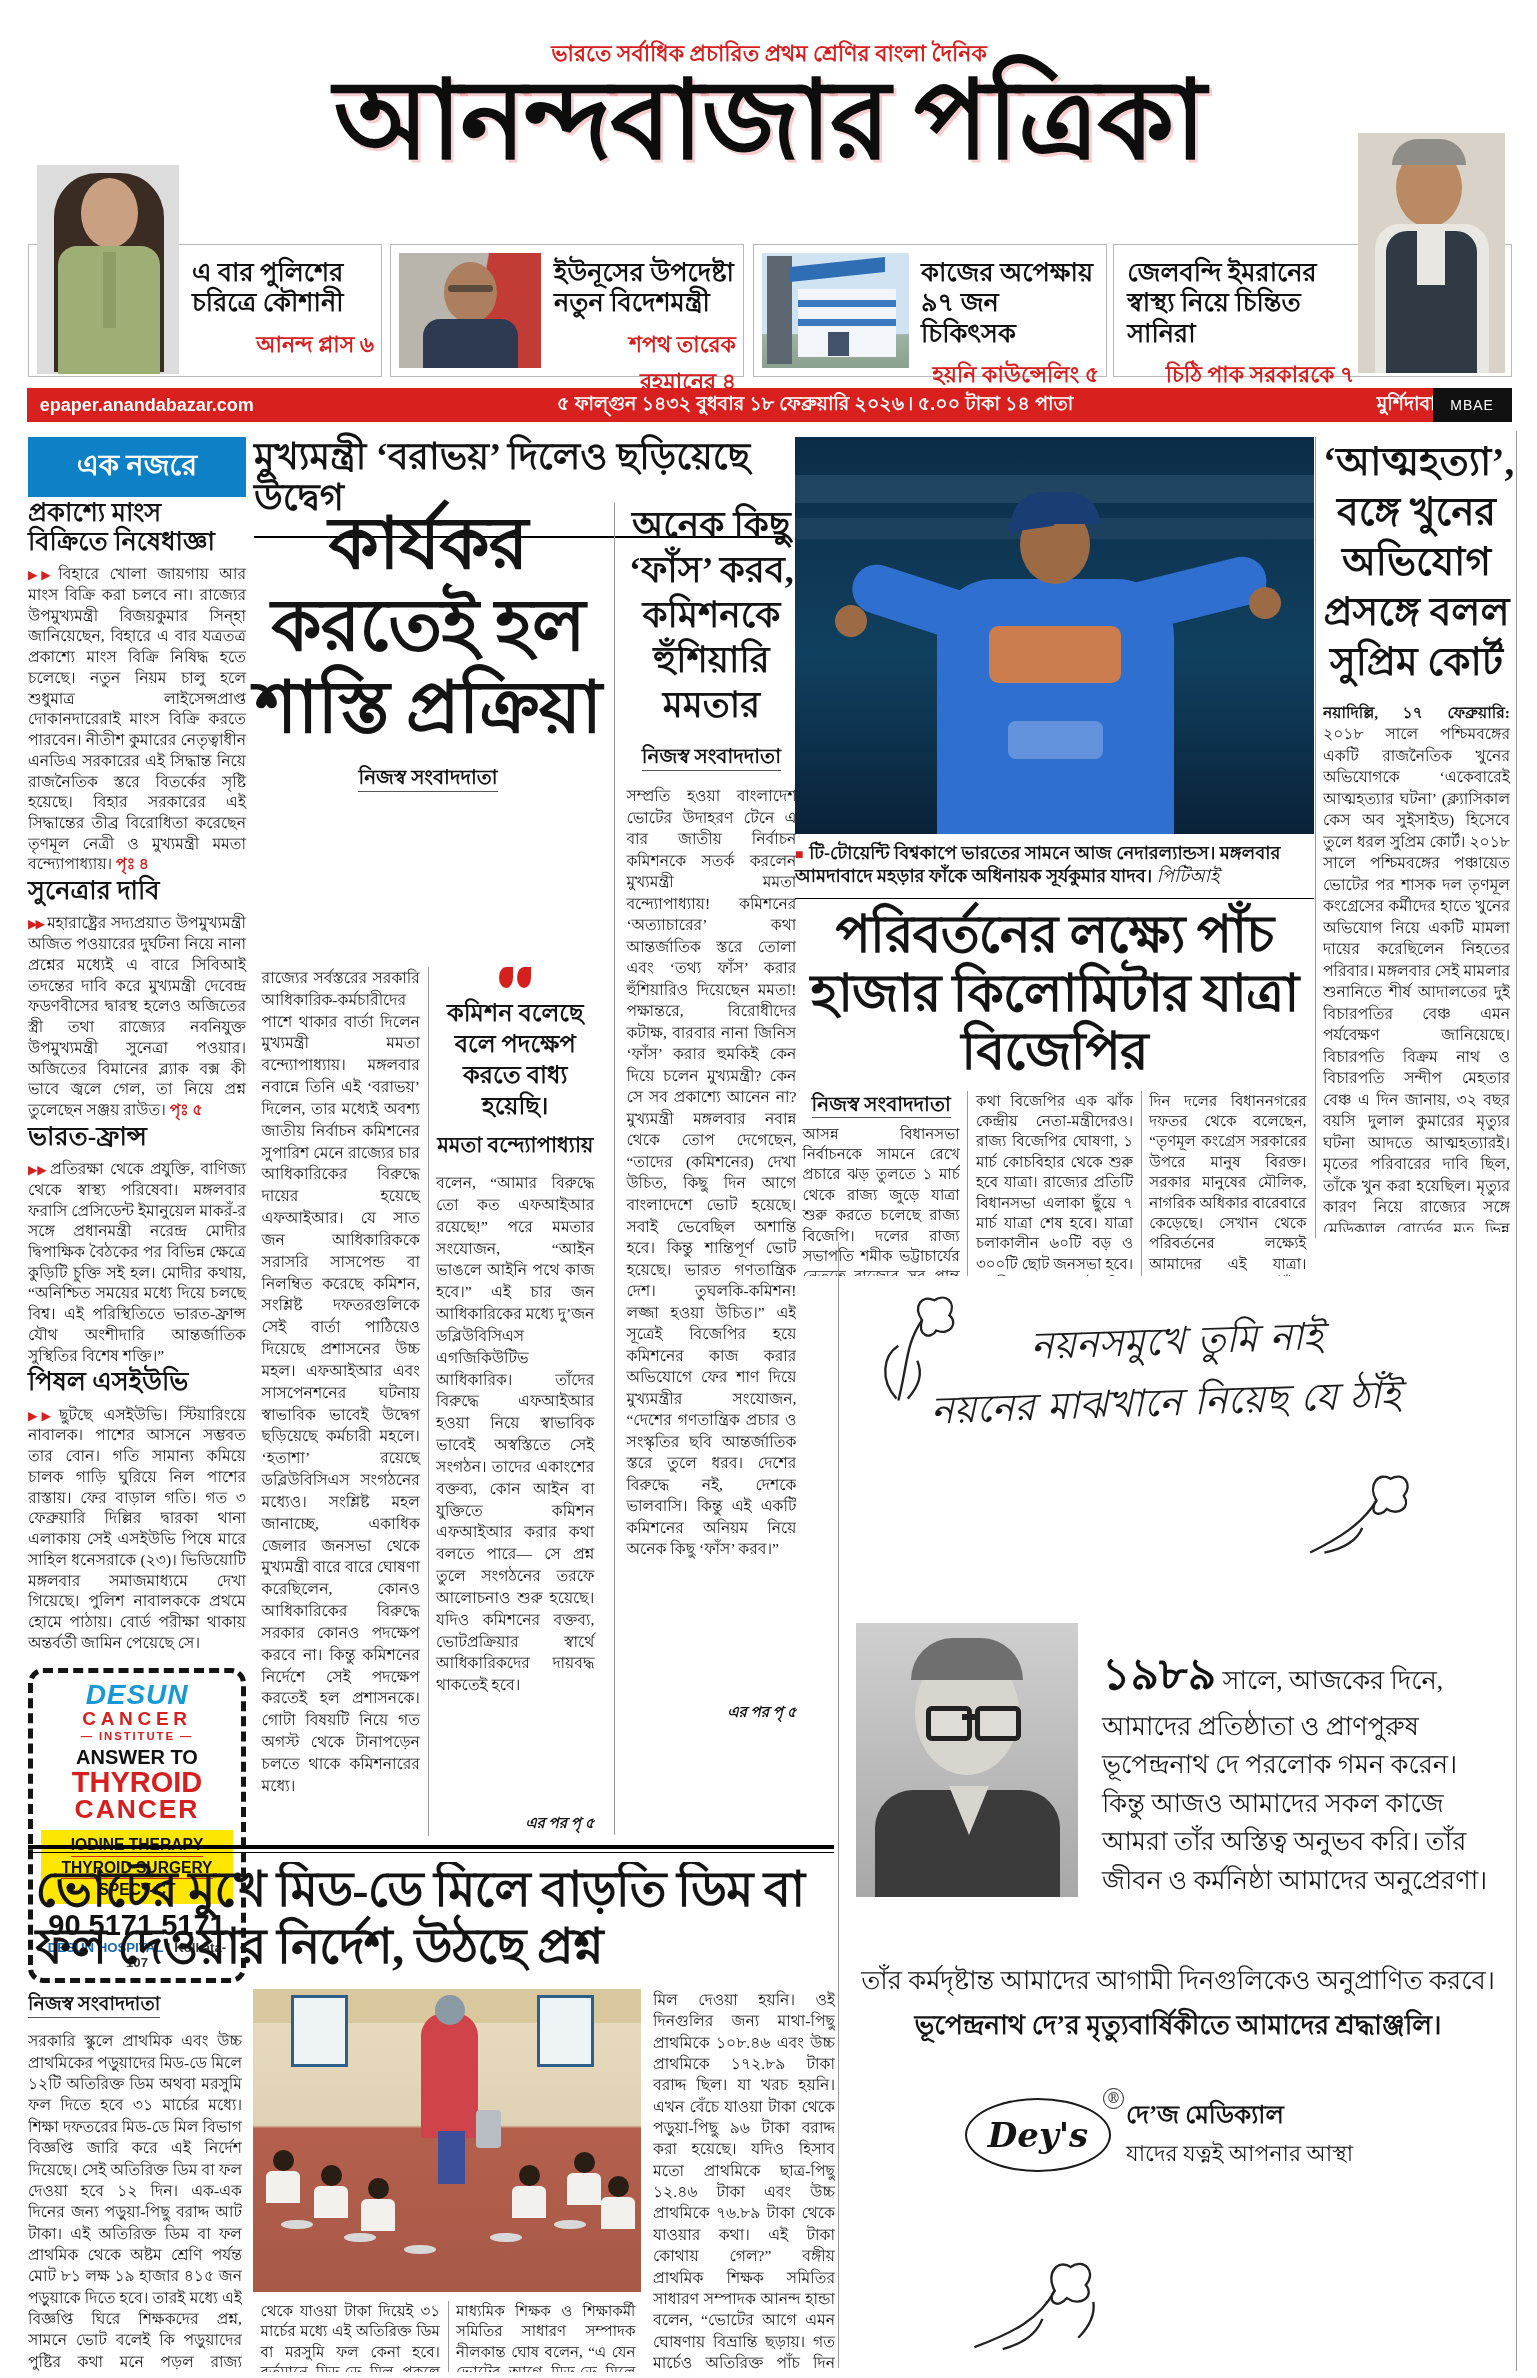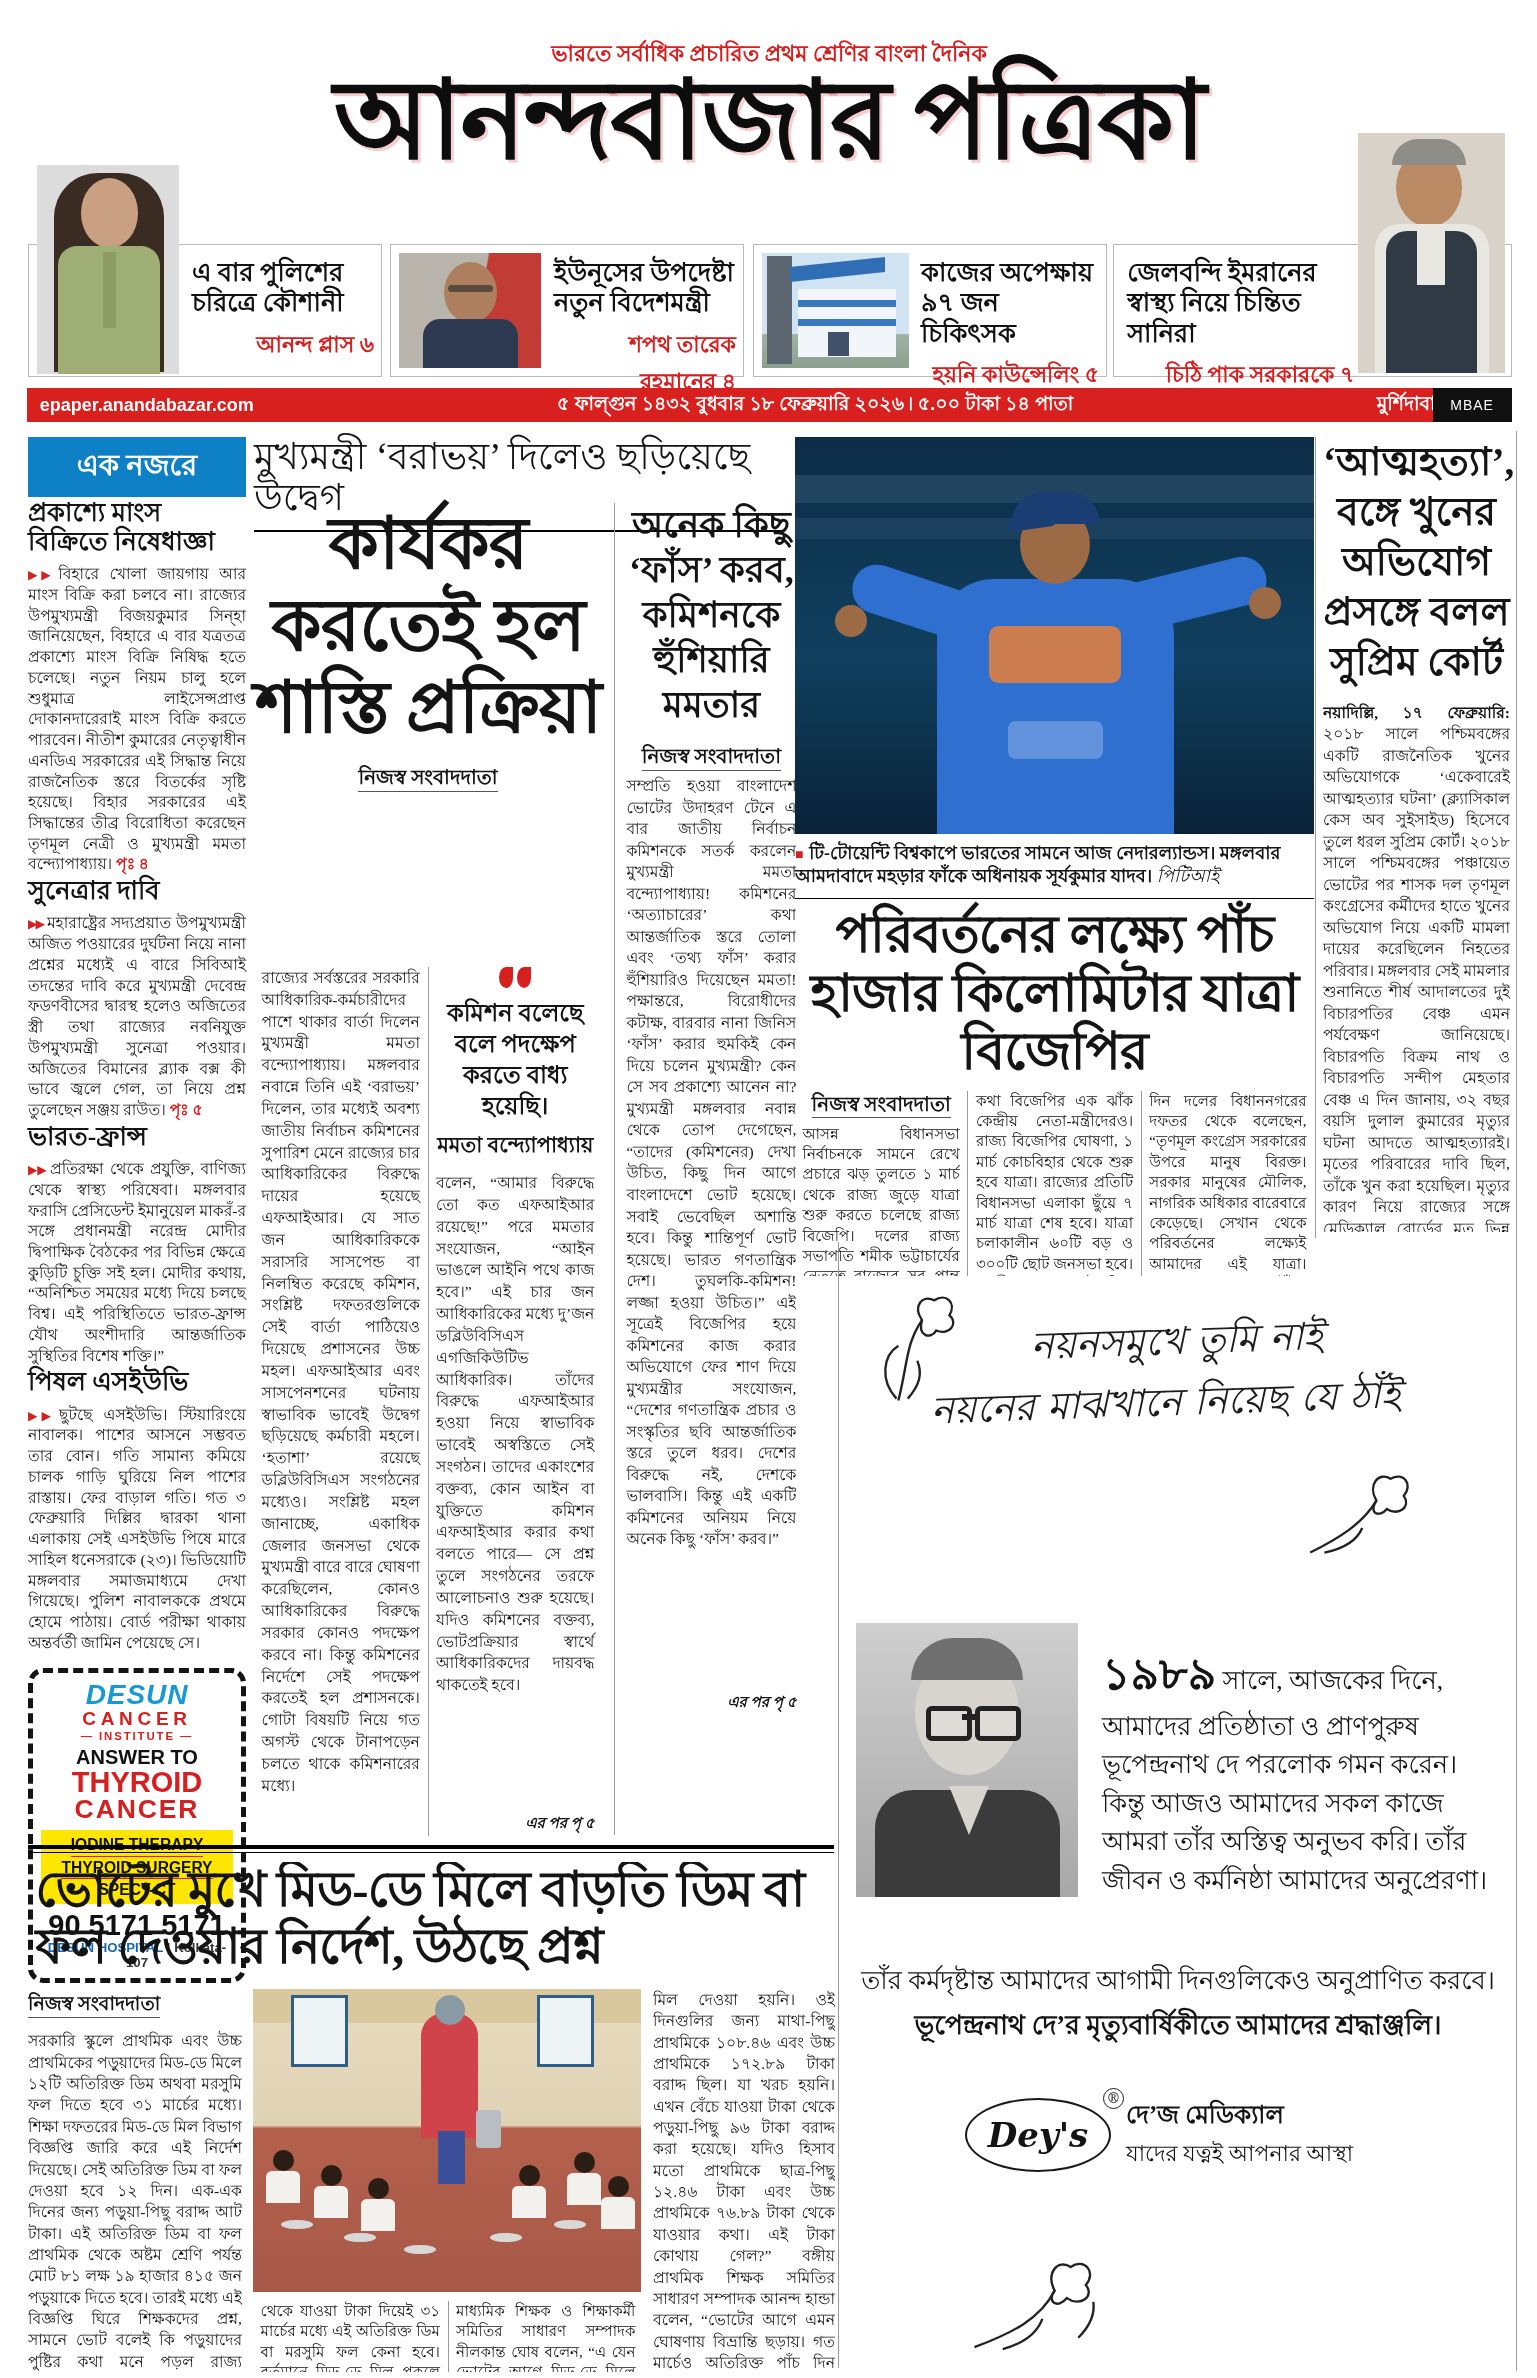--- a/index.html
+++ b/index.html
@@ -56,41 +56,41 @@
   .d-l3{color:#d6201f;font-size:26.5px;font-weight:bold;letter-spacing:1.9px;line-height:1.05;}
   .d-yellow{background:#ffe600;margin:5.7px 1.9px;padding:4.7px 1.9px;}
   .d-s{font-size:15.6px;font-weight:bold;color:#111;border-bottom:1.9px solid #d6201f;display:inline-block;line-height:1.35;}
   .d-s3{border-bottom:none;}
   .d-phone{font-size:29px;font-weight:bold;color:#111;line-height:1.05;margin-top:1.9px;}
   .d-f{font-size:13.2px;font-weight:bold;}
   .d-f .b{color:#1567b3;} .d-f .k{color:#333;}
 
   
   .mid{position:absolute;top:437px;left:254px;width:530px;height:1399px;}
-  .kicker{font-size:37px;font-weight:normal;line-height:1.1;border-bottom:2.8px solid #000;
-          padding-bottom:12px;}
+  .kicker{font-size:37px;font-weight:bold;line-height:1.1;border-bottom:2.8px solid #000;
+          padding-bottom:18px;}
   .lead-left{position:absolute;left:0;top:66px;width:348px;}
   .lead-head{font-size:72px;font-weight:bold;line-height:1.14;text-align:center;letter-spacing:-0.9px;}
   .byline{text-align:center;font-size:20px;font-weight:bold;margin-top:13.2px;}
   .byline span{border-bottom:1.9px solid #555;padding-bottom:2.8px;}
   .lead-cols{position:absolute;left:0;top:530px;width:348px;height:869px;display:flex;gap:0;}
   .lcol{flex:1;padding:0 7.6px;font-size:15.6px;line-height:1.4;text-align:justify;overflow:hidden;height:100%;}
   .lcol+.lcol{border-left:0.9px solid #9a9a9a;}
   .pullquote{text-align:center;margin-bottom:11.4px;}
   .q-icon{display:inline-block;margin-bottom:3.8px;}
   .q-icon i{display:inline-block;width:14px;height:21px;background:#d6201f;
             border-radius:50% 50% 50% 0;transform:rotate(180deg);margin:0 1.9px;}
   .q-text{font-size:24px;font-weight:bold;line-height:1.3;}
   .q-by{font-size:21px;font-weight:bold;margin-top:9px;}
   .more{font-weight:bold;font-style:italic;font-size:15px;text-align:right;margin-top:5.7px;}
   .lead-more{position:absolute;right:7.6px;bottom:0;background:#fff;padding-left:5.7px;}
   .lead-right{position:absolute;left:360px;top:66px;width:170px;height:1332px;border-left:0.9px solid #9a9a9a;
               padding-left:11.4px;}
   .sec-head{font-size:36px;font-weight:bold;line-height:1.25;text-align:center;}
-  .sec-body{margin-top:1px;font-size:15.6px;line-height:1.38;text-align:justify;height:909px;overflow:hidden;}
+  .sec-body{margin-top:11px;font-size:15.6px;line-height:1.38;text-align:justify;height:909px;overflow:hidden;}
 
   
   .photosec{position:absolute;top:437px;left:795px;width:519px;height:795px;}
   .cricket{width:519px;height:397px;background:linear-gradient(180deg,#0c2c47 0%,#10405f 55%,#0a2238 100%);}
   .caption{margin-top:7.6px;font-size:18px;font-weight:bold;line-height:1.3;}
   .sq{color:#d6201f;font-size:14px;margin-right:5.7px;}
   .credit{font-style:italic;font-weight:normal;}
   .bjp{border-top:1.9px solid #000;margin-top:9.5px;padding-top:7.6px;}
   .bjp-head{font-size:52px;font-weight:bold;line-height:1.12;text-align:center;letter-spacing:-0.9px;}
   .bjp-cols{display:flex;margin-top:9.5px;height:185px;}

